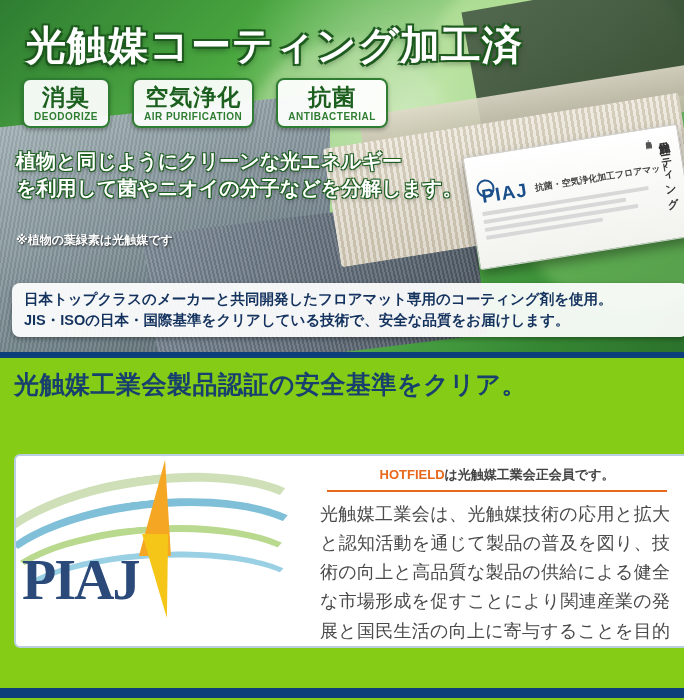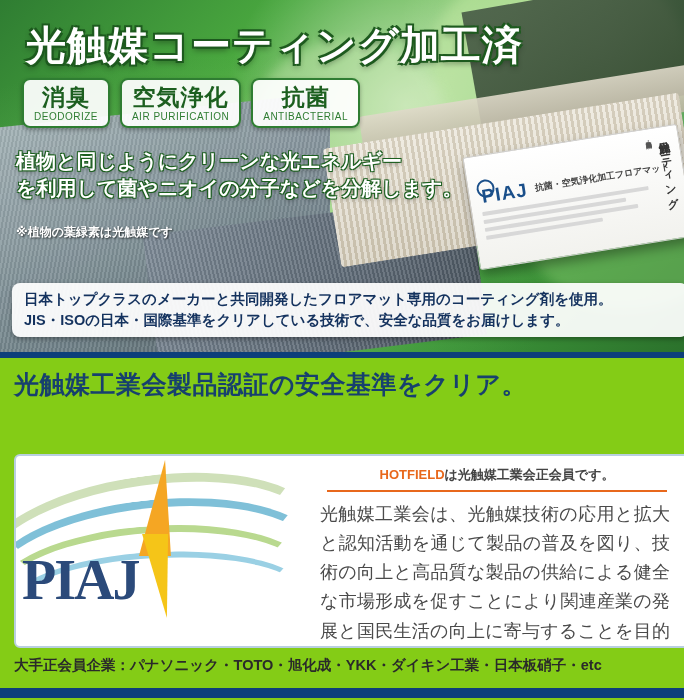--- a/index.html
+++ b/index.html
@@ -69,38 +69,38 @@
   .title{
     position:absolute;left:26px;top:18px;width:660px;
     font-size:40px;font-weight:bold;color:#ffffff;letter-spacing:1px;
     text-shadow:
       2px 2px 0 #1d5a1e, -2px 2px 0 #1d5a1e, 2px -2px 0 #1d5a1e, -2px -2px 0 #1d5a1e,
       0 3px 6px rgba(0,0,0,.45);
     white-space:nowrap;
   }
 
   
-  .badges{position:absolute;left:22px;top:78px;display:flex;gap:10px;}
+  .badges{position:absolute;left:22px;top:78px;display:flex;gap:22px;}
   .badge{
     background:rgba(255,255,255,.93);
     border:2px solid #2f7d32;border-radius:8px;
     padding:5px 10px 4px;text-align:center;
     box-shadow:0 2px 4px rgba(0,0,0,.3);
   }
   .badge .jp{font-size:23px;font-weight:bold;color:#1c5f1f;line-height:1.1;letter-spacing:1px;}
-  .badge .en{font-size:10px;font-weight:normal;color:#2f7d32;letter-spacing:.5px;margin-top:1px;}
+  .badge .en{font-size:10px;font-weight:bold;color:#2f7d32;letter-spacing:.5px;margin-top:1px;}
 
   
   .desc{position:absolute;left:16px;top:148px;width:480px;}
   .desc .l{
     font-size:20px;font-weight:bold;color:#ffffff;line-height:1.35;
     text-shadow:1px 1px 0 #1c5f1f,-1px 1px 0 #1c5f1f,1px -1px 0 #1c5f1f,-1px -1px 0 #1c5f1f,0 2px 4px rgba(0,0,0,.4);
   }
   .note{
-    position:absolute;left:16px;top:224px;font-size:12px;color:#ffffff;font-weight:bold;
+    position:absolute;left:16px;top:232px;font-size:12px;color:#ffffff;font-weight:bold;
     text-shadow:1px 1px 2px rgba(0,0,0,.7);
   }
 
   
   .card{
     position:absolute;left:470px;top:140px;width:215px;height:112px;
     background:linear-gradient(180deg,#ffffff,#f2f2ee);
     border:1px solid #cfcfcf;border-radius:3px;
     transform:rotate(-9deg);
     box-shadow:0 6px 12px rgba(0,0,0,.35);
@@ -267,17 +267,16 @@
 
       <div class="panelright">
         <div class="ptitle">
           <span class="orange">HOTFIELD</span><span>は光触媒工業会正会員です。</span>
         </div>
         <div class="pline"></div>
         <div class="pbody">光触媒工業会は、光触媒技術の応用と拡大と認知活動を通じて製品の普及を図り、技術の向上と高品質な製品の供給による健全な市場形成を促すことにより関連産業の発展と国民生活の向上に寄与することを目的とする会です。</div>
       </div>
     </div>
 
-    <div class="footnote">大手正会員企業：パナソニック・TOTO・旭化成・YKK・ダイキン工業・日本板硝子・etc</div>
     <div class="fbar"></div>
   </div>
 
 </div>
 
 </body></html>

